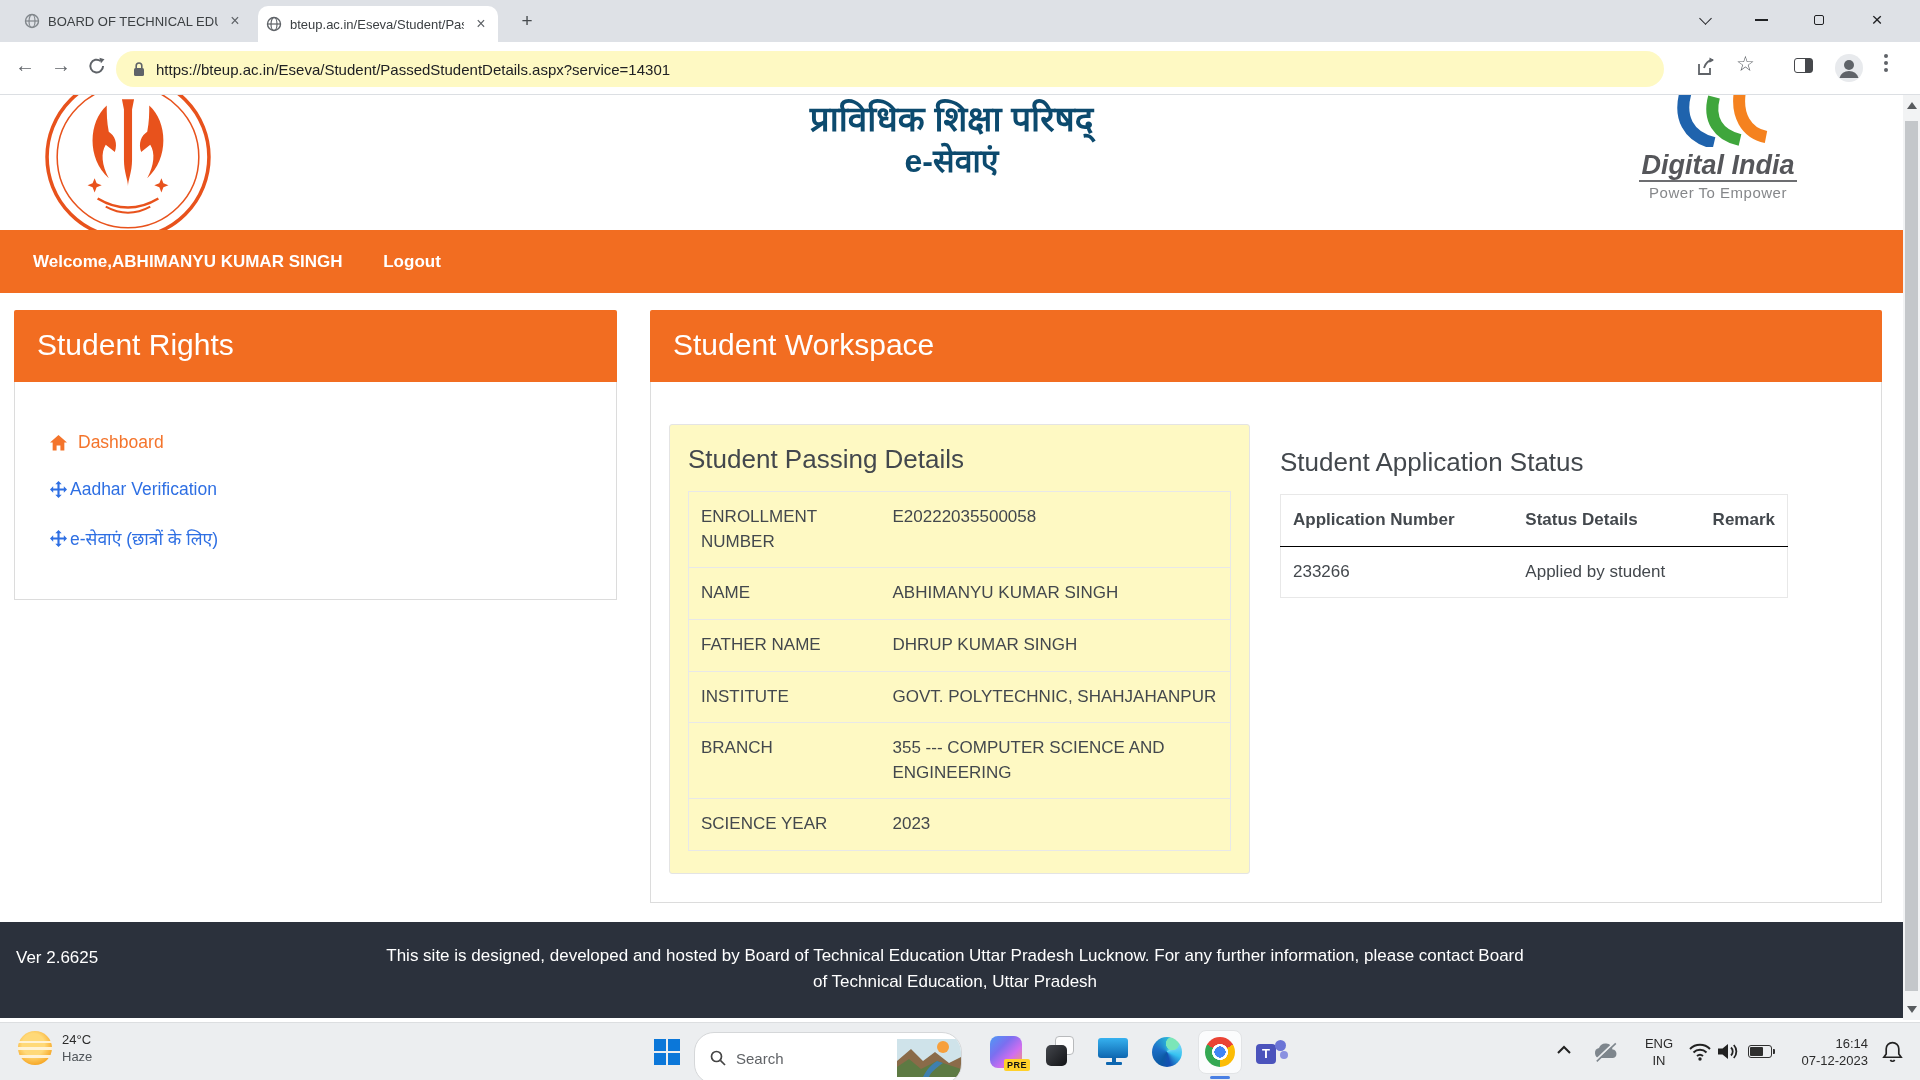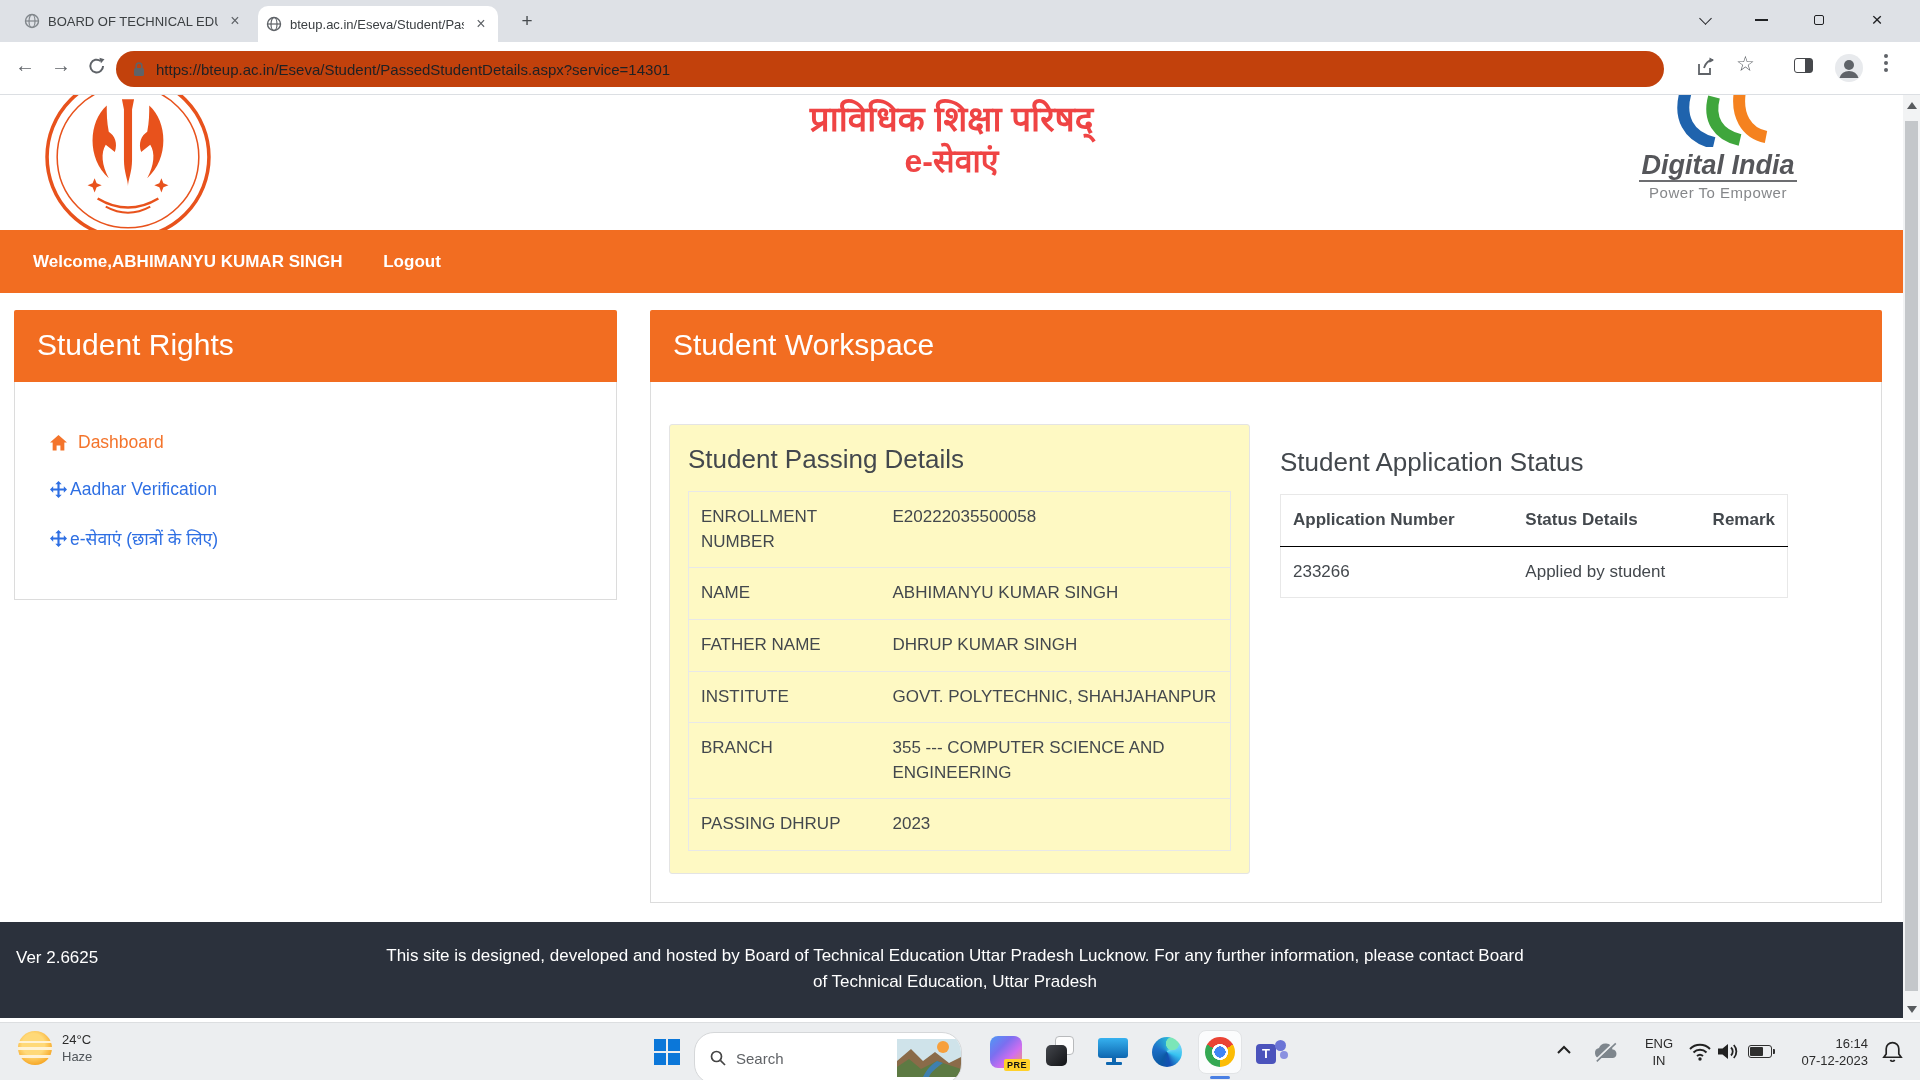--- a/index.html
+++ b/index.html
@@ -17,27 +17,27 @@
   .winctl { position:absolute; top:0; width:46px; height:40px; display:flex; align-items:center; justify-content:center; }
   .wc-min { left:1738px; } .wc-max { left:1796px; } .wc-close { left:1854px; font-size:19px; color:#202124; }
   .wc-chev { left:1682px; }
   .chev-down { width:9px; height:9px; border-right:1.6px solid #202124; border-bottom:1.6px solid #202124; transform:rotate(45deg); margin-top:-4px; }
   .bar-min { width:13px; height:1.6px; background:#202124; }
   .restore { width:10px; height:10px; border:1.4px solid #202124; border-radius:2px; position:relative; background:#dee1e6; }
   .restore:before { content:""; position:absolute; left:2px; top:-4px; width:10px; height:10px; border:1.4px solid #202124; border-radius:2px; z-index:-1; }
 
   #toolbar { position:absolute; top:42px; left:0; width:1920px; height:53px; background:#fff; border-bottom:1px solid #dcdfe3; }
   .navbtn { position:absolute; top:12px; font-size:20px; color:#5f6368; width:30px; text-align:center; }
-  .urlpill { position:absolute; left:116px; top:9px; width:1548px; height:36px; background:#c2410c; border-radius:18px; display:flex; align-items:center; padding:0 16px; gap:10px; }
+  .urlpill { position:absolute; left:116px; top:9px; width:1548px; height:36px; background:#fef9c3; border-radius:18px; display:flex; align-items:center; padding:0 16px; gap:10px; }
   .urltext { font-size:15px; color:#202124; white-space:nowrap; }
   .tb-ic { position:absolute; top:13px; }
 
   
   #siteheader { position:absolute; top:95px; left:0; width:1903px; height:135px; background:#fff; overflow:hidden; }
-  .hindi { position:absolute; left:0; right:0; top:2px; text-align:center; color:#ef4444; font-weight:bold; }
+  .hindi { position:absolute; left:0; right:0; top:2px; text-align:center; color:#0c4a6e; font-weight:bold; }
   .hindi-l1 { font-size:35px; line-height:44px; }
   .hindi-l2 { font-size:32px; line-height:40px; }
   .digital { position:absolute; right:100px; top:-4px; width:170px; text-align:center; }
   .di-name { font-size:27px; font-style:italic; font-weight:bold; color:#55565A; border-bottom:2px solid #6d6e71; display:inline-block; padding:0 2px 1px; line-height:28px; }
   .di-tag { font-size:15px; color:#85878a; letter-spacing:.5px; margin-top:2px; }
 
   
   #welcomebar { position:absolute; top:230px; left:0; width:1920px; height:63px; background:#F26D21; color:#fff; font-size:17px; font-weight:600; line-height:63px; }
   #welcomebar .wtext { margin-left:33px; }
   #welcomebar .logout { margin-left:36px; color:#fff; cursor:pointer; }
@@ -267,21 +267,21 @@
         </tr>
     <tr>
           <td class="lbl">INSTITUTE</td>
           <td>GOVT. POLYTECHNIC, SHAHJAHANPUR</td>
         </tr>
     <tr>
           <td class="lbl">BRANCH</td>
           <td>355 --- COMPUTER SCIENCE AND ENGINEERING</td>
         </tr>
     <tr>
-          <td class="lbl">PASSING DHRUP</td>
+          <td class="lbl">SCIENCE YEAR</td>
           <td>2023</td>
         </tr>
   </tbody>
     </table>
 </div>
 
 <div id="status-sec">
   <div class="sec-title">Student Application Status</div>
   <table class="dt">
     <tbody>

